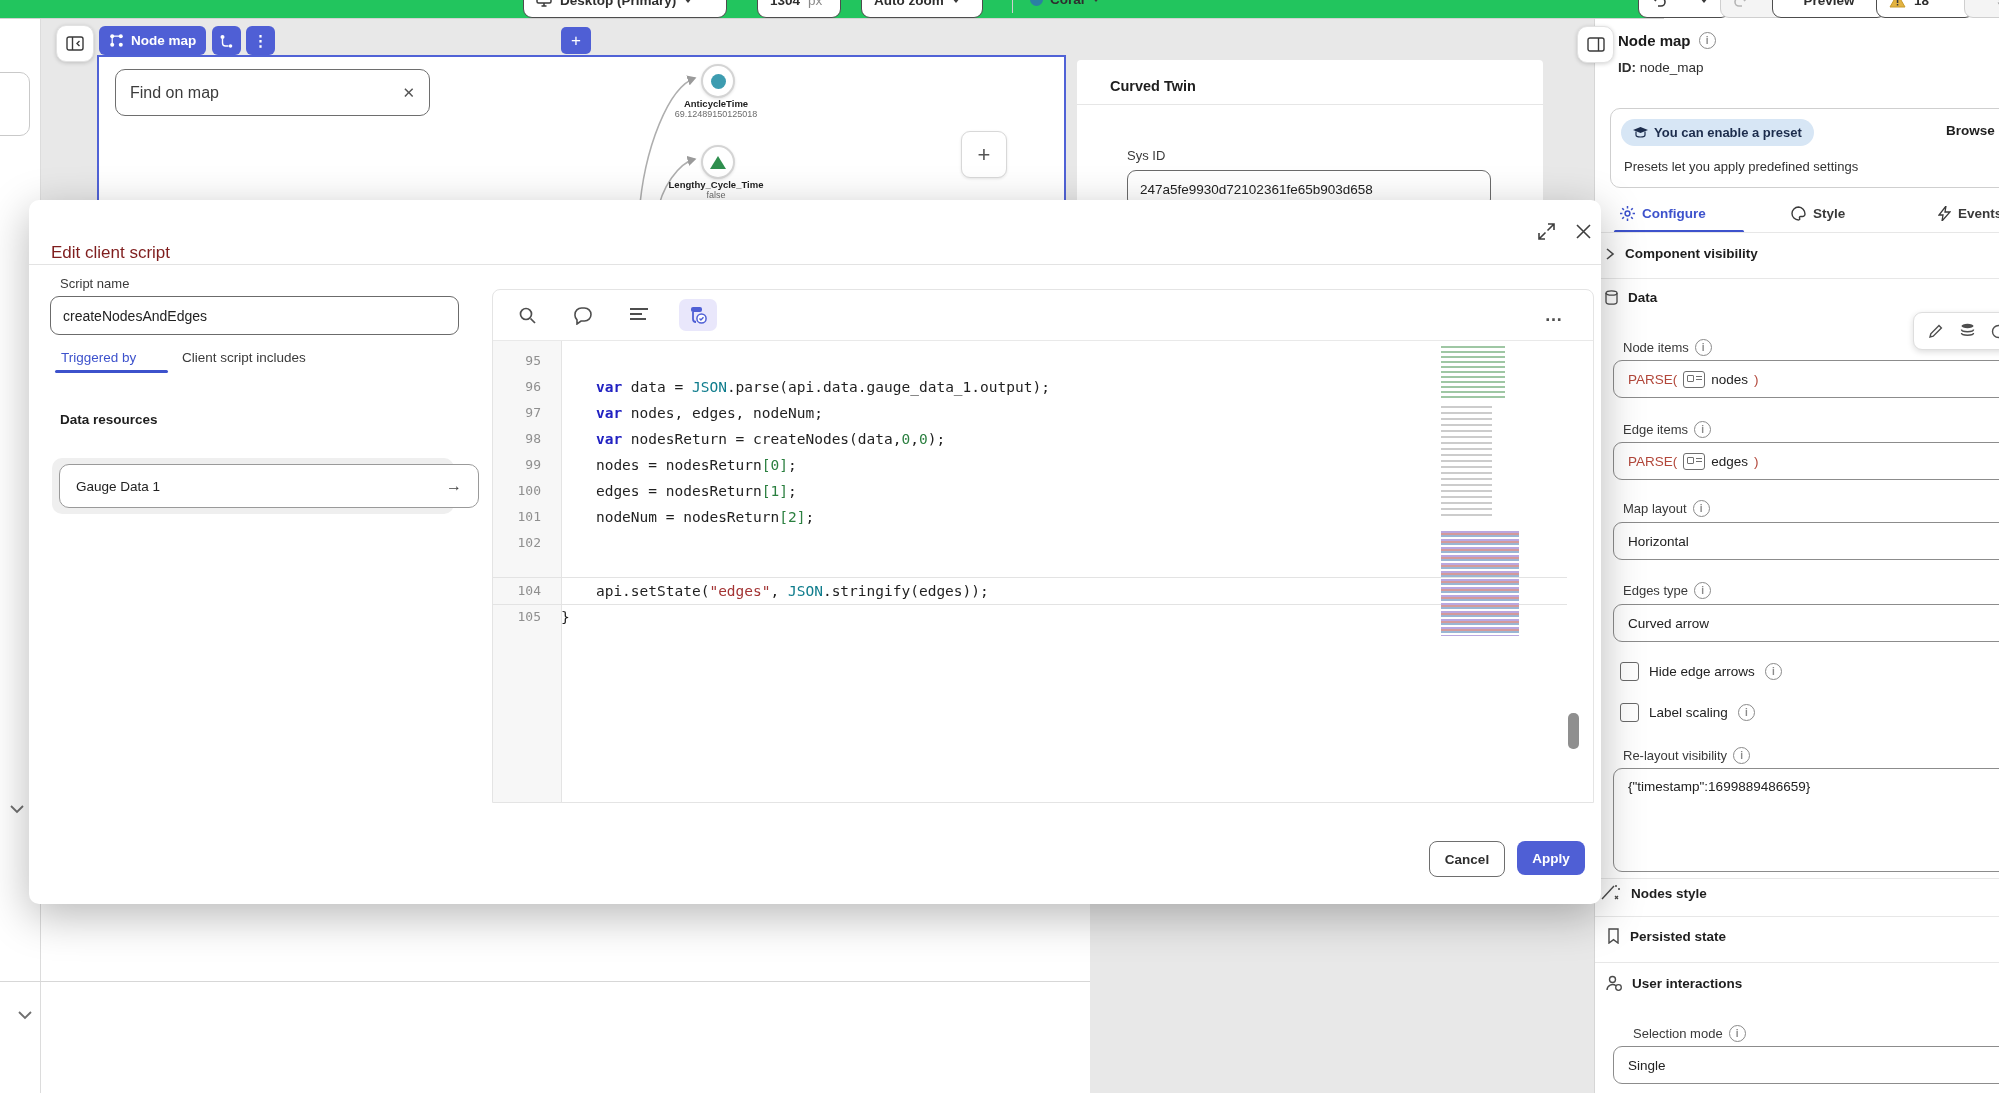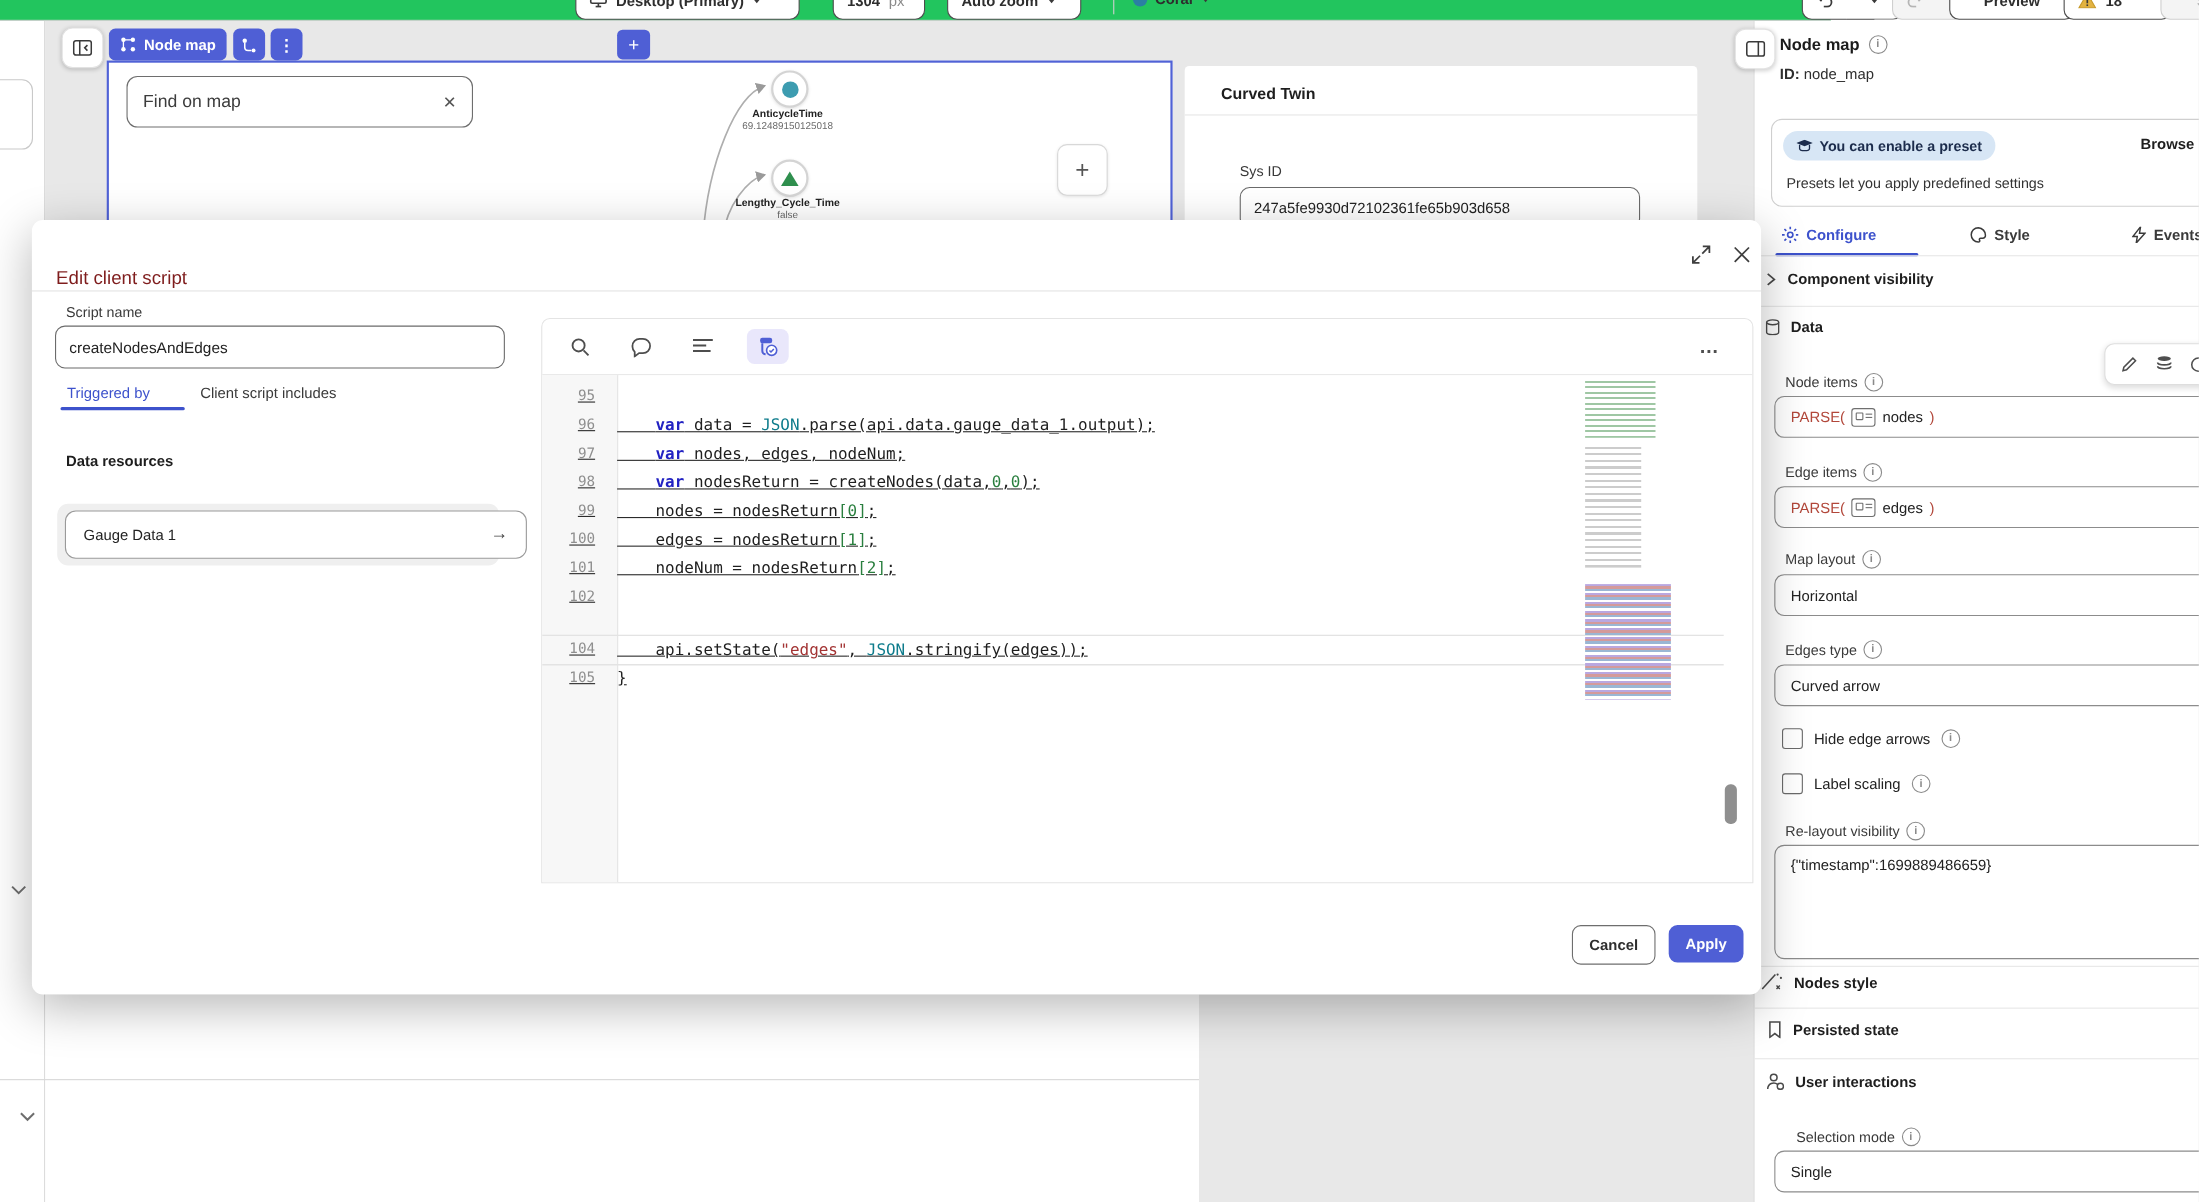--- a/index.html
+++ b/index.html
@@ -47,21 +47,21 @@
        font-size:13.5px;font-weight:700;}
   .btn.ghost{border:1.5px solid #6e6e6e;color:#2e2e2e;background:#fff;}
   .btn.primary{background:#4f5fd5;color:#fff;}
   
   .editor{position:absolute;left:463px;top:89px;width:1100px;height:512px;border:1px solid #e4e4e4;
           border-radius:8px 8px 0 0;background:#fff;}
   .ed-toolbar{position:absolute;left:0;top:0;width:100%;height:50px;border-bottom:1px solid #e9e9e9;}
   .ed-ic{position:absolute;top:9px;width:32px;height:32px;display:flex;align-items:center;justify-content:center;color:#4e4e4e;}
   .gutterbg{position:absolute;left:0;top:51px;bottom:0;width:68px;background:#f7f7f7;border-right:1px solid #e4e4e4;}
   .code-lines{position:absolute;left:0;top:58px;right:26px;font-family:"DejaVu Sans Mono",monospace;font-size:14.5px;}
-  .code-row{display:flex;height:26px;line-height:26px;text-decoration:underline;}
+  .code-row{display:flex;height:26px;line-height:26px;}
   .code-row .ln{width:48px;text-align:right;padding-right:20px;color:#8f8f8f;font-size:13px;flex:0 0 auto;}
   .code-row .ct{white-space:pre;color:#1f1f1f;}
   .code-row.active{box-shadow:0 -1px 0 #e3e3e3, 0 1px 0 #e3e3e3;margin-top:22px;}
   .tok-k{color:#2222c2;font-weight:600;} .tok-c{color:#0e7c8c;} .tok-s{color:#a33434;} .tok-n{color:#2a7f3f;} .tok-p{color:#1f1f1f;}
   .minimap{position:absolute;right:60px;top:56px;width:92px;height:300px;}
   .mmrow{position:absolute;left:0;right:0;}
   .scrollthumb{position:absolute;right:14px;top:423px;width:11px;height:36px;background:#8f8f8f;border-radius:5px;}
   
   .rail{left:1594px;top:0;width:405px;height:1093px;background:#fff;border-left:1px solid #d6d6d6;z-index:5;}
   .rail-sec{position:absolute;display:flex;align-items:center;gap:10px;font-size:13.5px;font-weight:700;color:#1e1e1e;}

